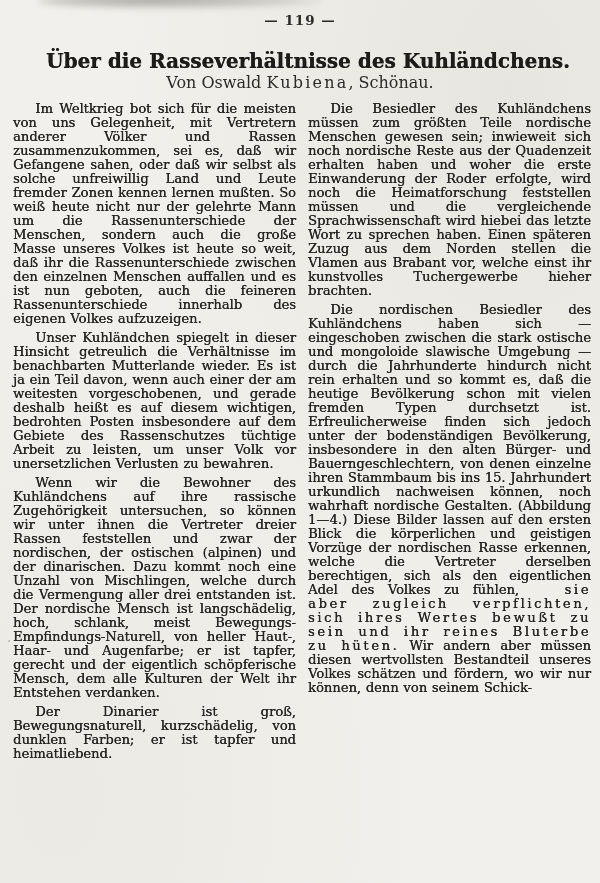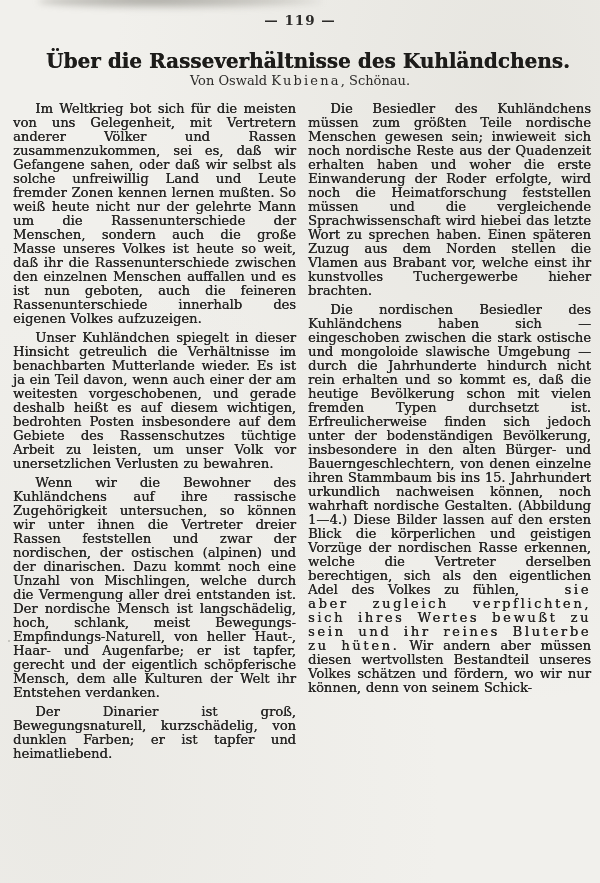--- a/index.html
+++ b/index.html
@@ -59,21 +59,21 @@
     font-weight: bold;
     color: #1d1c1a;
     text-shadow: 0.3px 0 0 currentColor;
   }
   .byline {
     position: absolute;
     top: 73px;
     left: 0;
     width: 100%;
     text-align: center;
-    font-size: 13px;
+    font-size: 16px;
     color: #2b2a28;
   }
   .byline .author { letter-spacing: 2.2px; }
   .columns {
     position: absolute;
     top: 102px;
     left: 13px;
     width: 578px;
     display: flex;
     gap: 12px;

